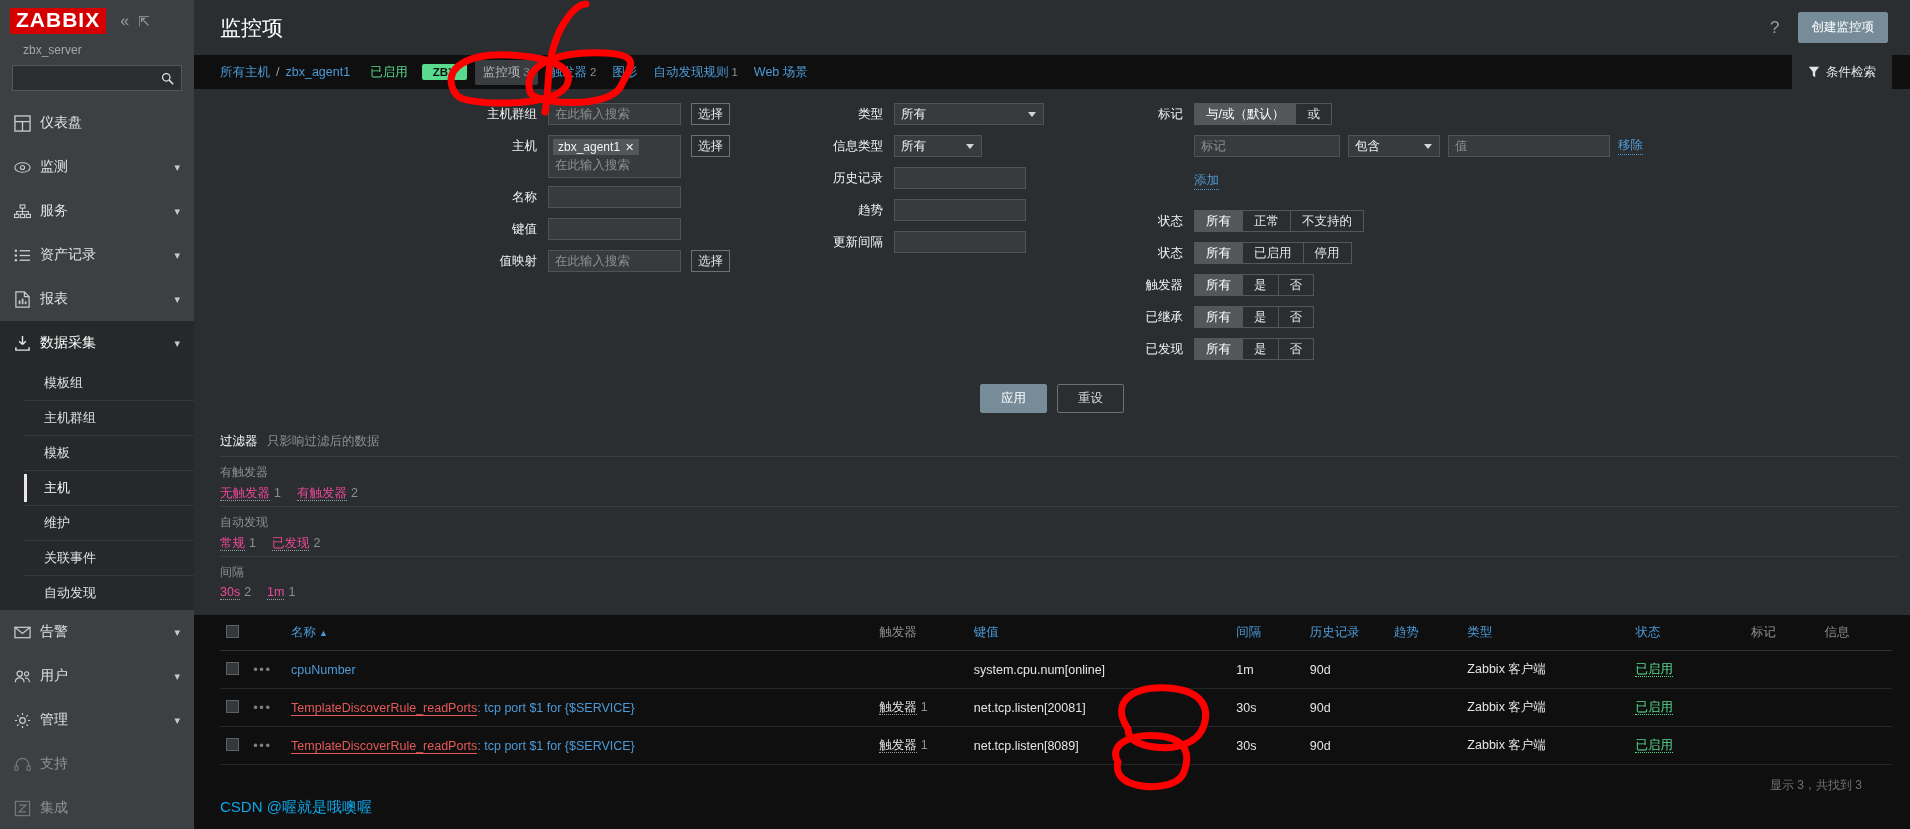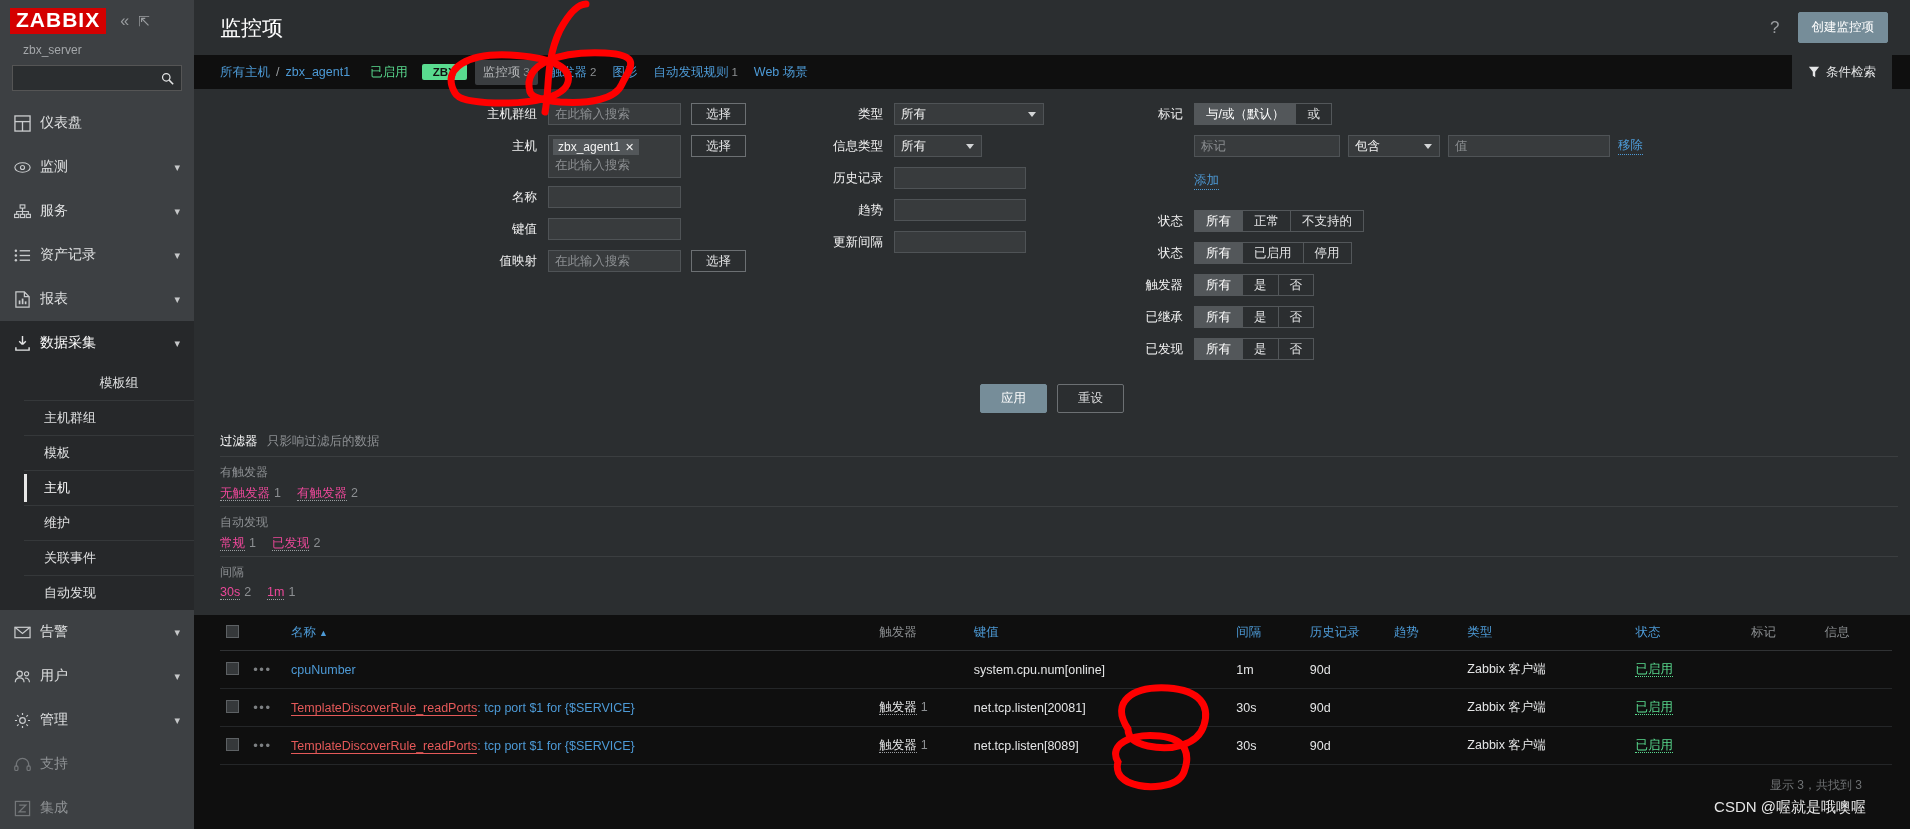--- a/index.html
+++ b/index.html
@@ -49,21 +49,21 @@
   .sb-item .chev { margin-right: 14px; color: #c6c8ca; font-size: 11px; }
   .sb-item.dim { color: #8e9194; }
   .sb-item.dim .ico svg { opacity: .6; }
   .sb-item.open { background: #26282a; color: #fff; align-items: center; }
   .sb-sub { background: #26282a; padding-left: 24px; }
   .sb-subitem {
     height: 35px; display: flex; align-items: center; padding-left: 20px;
     color: #dfe0e1; font-size: 13px; cursor: pointer;
     border-top: 1px solid #35383a; position: relative;
   }
-  .sb-subitem:first-child { border-top: none; justify-content: center; }
+  .sb-subitem:first-child { border-top: none; }
   .sb-subitem.active { color: #fff; }
   .sb-subitem.active::before {
     content: ""; position: absolute; left: 0; top: 3px; bottom: 3px;
     width: 3px; background: #e8e8e8;
   }
   .sb-bottom { padding-bottom: 4px; }
 
   
   .main { flex: 1; height: 829px; background: #0f0f0f; display: flex; flex-direction: column; }
   .topbar {
@@ -129,21 +129,21 @@
   .fselect::after {
     content: ""; position: absolute; right: 7px; top: 8px;
     border-left: 4px solid transparent; border-right: 4px solid transparent;
     border-top: 5px solid #d3d5d6;
   }
   .fselect.wide { width: 150px; }
   .fselect.narrow { width: 88px; }
   .fselect.cond { width: 92px; }
   .btn-select {
     height: 22px; margin-left: 10px; background: transparent; color: #e4e5e6;
-    border: 1px solid #6c7073; font-size: 12.5px; padding: 0 14px; cursor: pointer;
+    border: 1px solid #6c7073; font-size: 12.5px; padding: 0 6px; cursor: pointer;
   }
   .multiselect {
     width: 133px; min-height: 22px; background: #383b3d; border: 1px solid #4f5356;
     padding: 3px 4px 3px 4px; display: flex; flex-direction: column; gap: 2px;
   }
   .ms-chip {
     background: #53575a; color: #f2f2f2; font-size: 12px; padding: 1px 5px;
     display: inline-flex; align-items: center; gap: 5px; align-self: flex-start;
   }
   .ms-chip .x { font-weight: bold; cursor: pointer; font-size: 11px; }
@@ -221,21 +221,21 @@
   .col-trend { width: 70px; }
   .col-type { width: 160px; }
   .col-state { width: 110px; }
   .col-tags { width: 70px; }
   .col-info { width: 70px; }
 
   .table-footer {
     text-align: right; color: #6f7274; font-size: 12px; padding: 12px 30px 0 0;
   }
   .watermark {
-    text-align: right; color: #e5e5e5; font-size: 15px; padding: 4px 26px 0 0;
+    text-align: left; color: #0ea5e9; font-size: 15px; padding: 4px 26px 0 0;
   }
   .bottom-strip { height: 12px; background: #0f0f0f; }
   .overlay-root { position: absolute; left: 0; top: 0; width: 1910px; height: 829px; pointer-events: none; }
 </style>
 </head>
 <body>
 
 <div class="app">
 
   <div class="sidebar">

